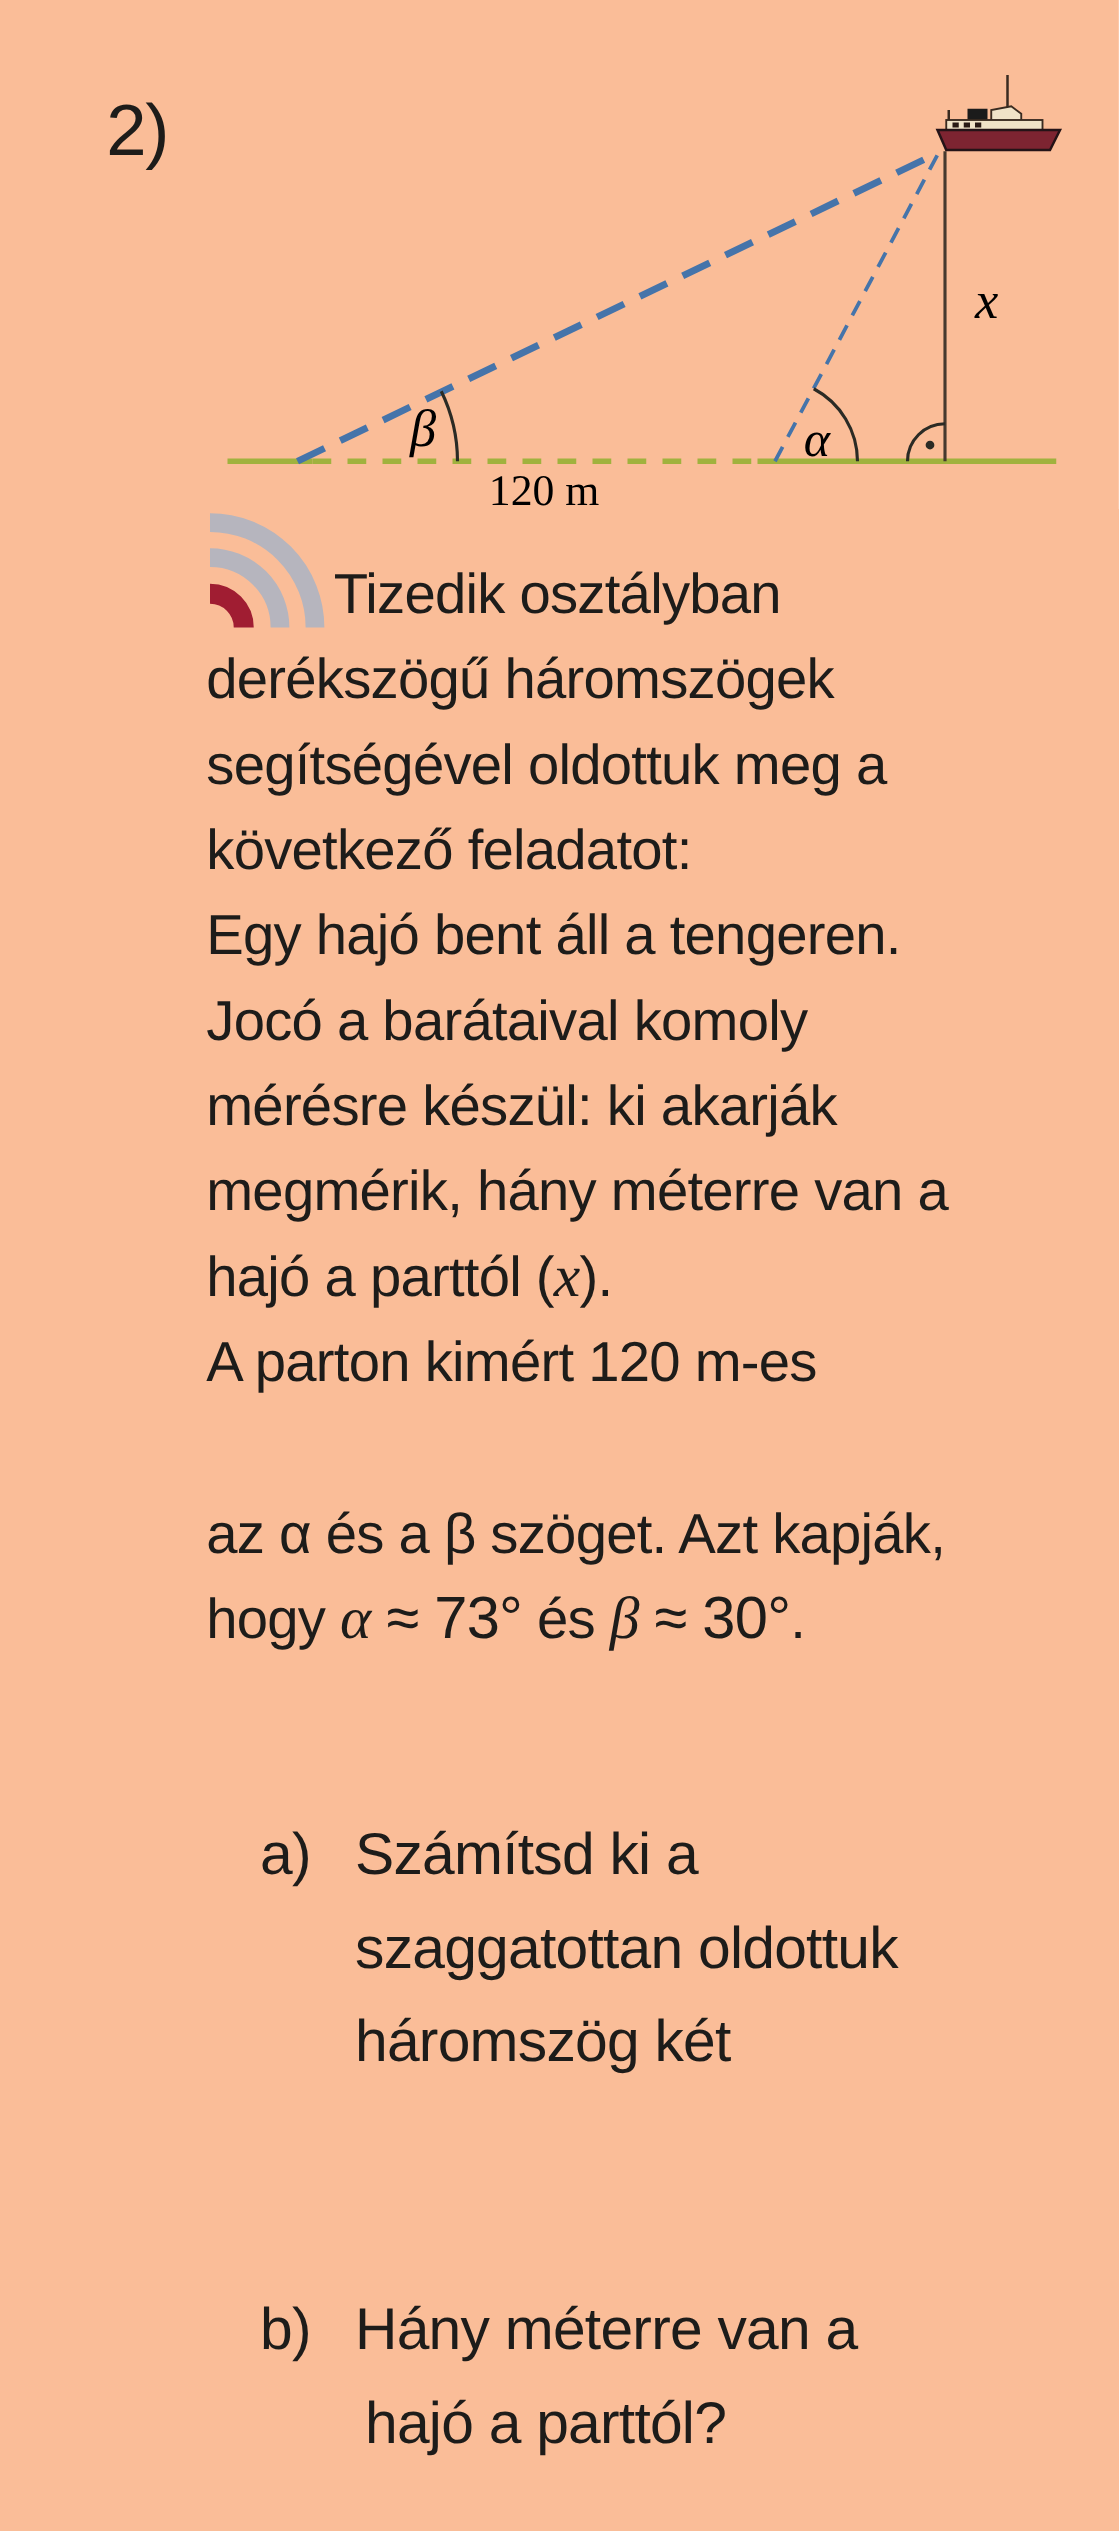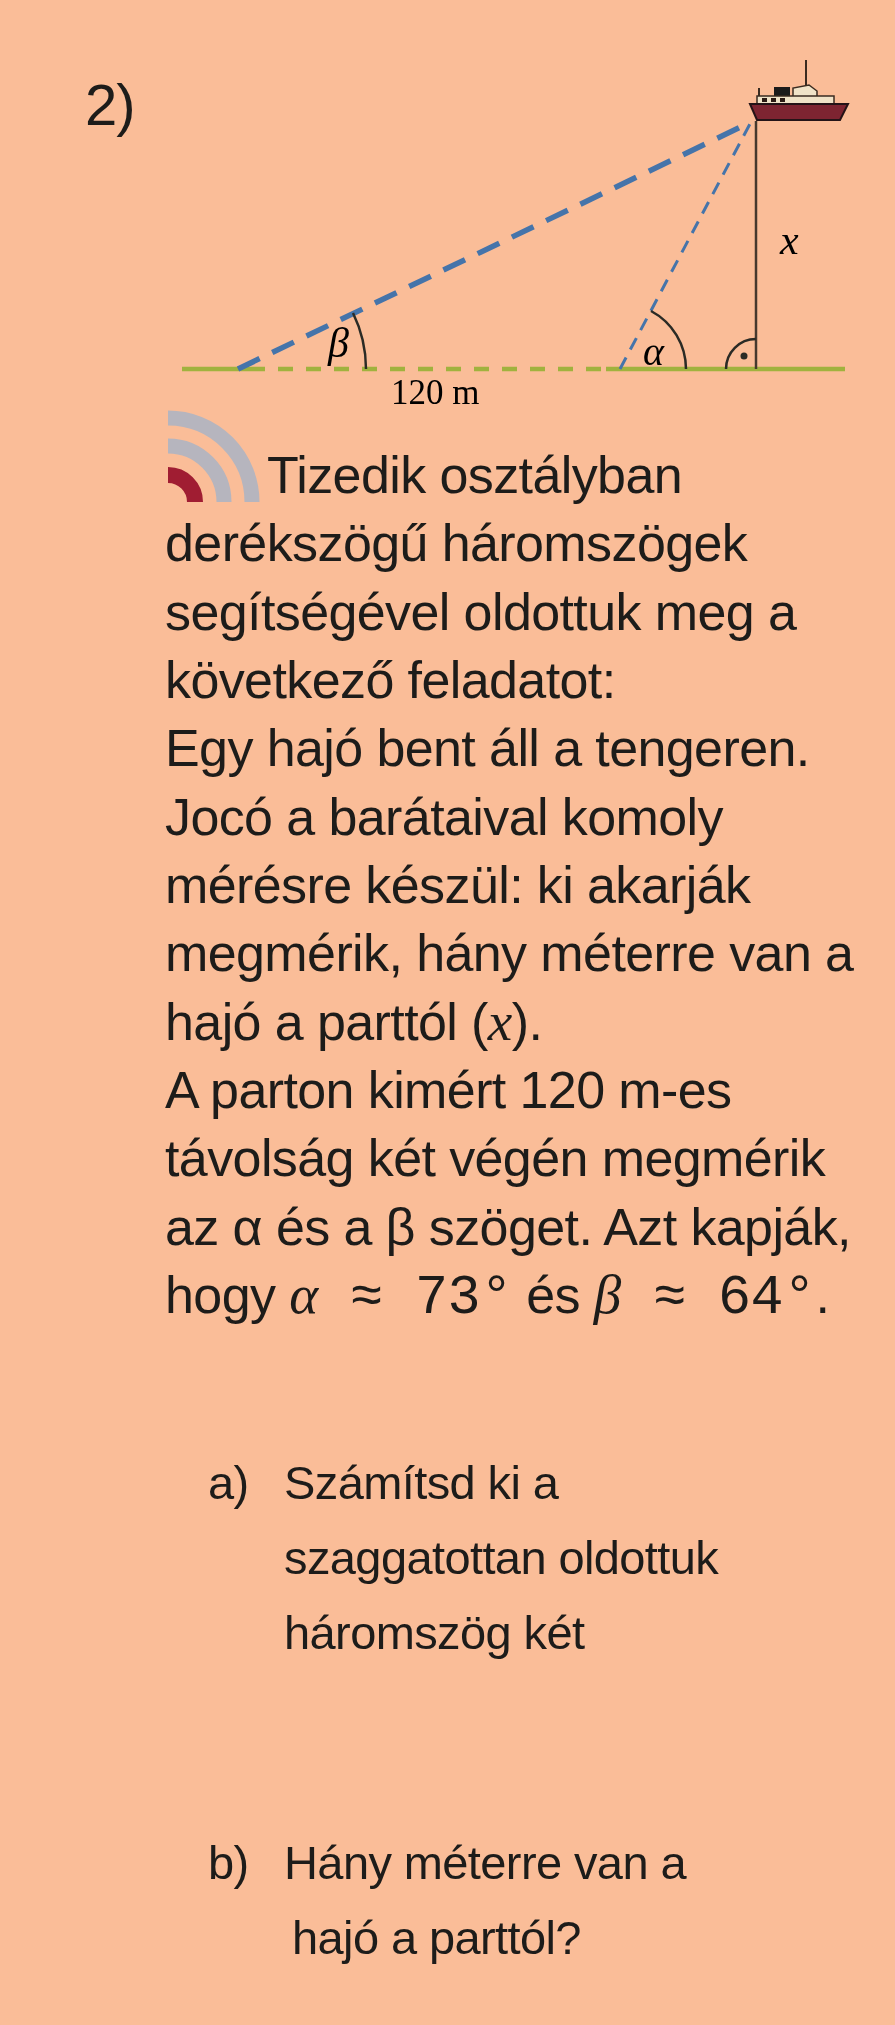--- a/index.html
+++ b/index.html
@@ -8,29 +8,29 @@
     background:#fabd98;
     font-family:"Liberation Sans",sans-serif;color:#1d1c1a;
   }
   .problem-number{
     position:absolute;left:85px;top:70px;
     font-size:58px;line-height:70px;letter-spacing:-1px;
   }
   .diagram{position:absolute;left:0;top:0;}
   .logo{position:absolute;left:150px;top:402px;}
   .bline{
-    position:absolute;font-size:52px;line-height:68px;
+    position:absolute;font-size:45px;line-height:68px;
     white-space:nowrap;letter-spacing:-0.6px;
   }
   .tline{
     position:absolute;font-size:47px;line-height:75px;
     white-space:nowrap;letter-spacing:-0.6px;
   }
   .math-var{font-family:"Liberation Serif",serif;font-style:italic;font-size:1.06em;}
-  .math{font-family:Liberation Mono, monospace;font-size:1.06em;}
+  .math{font-family:Liberation Sans, sans-serif;font-size:1.06em;}
   .diagram text.greek{font-family:"Liberation Serif",serif;font-style:italic;}
   .diagram text.dist{font-family:"Liberation Serif",serif;}
 </style>
 </head>
 <body>
 
 <div class="page">
 
   <div class="problem-number">2)</div>
 
@@ -79,24 +79,23 @@
   <div class="bline" style="left:165px;top:646px">következő feladatot:</div>
   <div class="bline" style="left:165px;top:578px">segítségével oldottuk meg a</div>
   <div class="bline" style="left:165px;top:714px">Egy hajó bent áll a tengeren.</div>
   <div class="bline" style="left:165px;top:783px">Jocó a barátaival komoly</div>
   <div class="bline" style="left:165px;top:851px">mérésre készül: ki akarják</div>
   <div class="bline" style="left:165px;top:919px">megmérik, hány méterre van a</div>
 
   <div class="bline" style="left:165px;top:988px"><span>hajó a parttól (</span><span class="math-var">x</span><span>).</span></div>
 
   <div class="bline" style="left:165px;top:1056px">A parton kimért 120 m-es</div>
-  <div class="bline" style="left:165px;top:1124px">távolság két végén megmérik</div>
   <div class="bline" style="left:165px;top:1193px">az α és a β szöget. Azt kapják,</div>
 
-  <div class="bline" style="left:165px;top:1261px"><span>hogy </span><span class="math-var">α</span><span class="math"> ≈ 73°</span><span> és </span><span class="math-var">β</span><span class="math"> ≈ 64°</span><span>.</span></div>
+  <div class="bline" style="left:165px;top:1261px"><span>hogy </span><span class="math-var">α</span><span class="math"> ≈ 73°</span><span> és </span><span class="math-var">β</span><span class="math"> ≈ 30°</span><span>.</span></div>
 
   <div class="tline" style="left:208px;top:1445px">a)</div>
   <div class="tline" style="left:284px;top:1445px">Számítsd ki a</div>
   <div class="tline" style="left:284px;top:1520px">szaggatottan oldottuk</div>
   <div class="tline" style="left:284px;top:1595px">háromszög két</div>
 
   <div class="tline" style="left:208px;top:1825px">b)</div>
   <div class="tline" style="left:284px;top:1825px">Hány méterre van a</div>
   <div class="tline" style="left:292px;top:1900px">hajó a parttól?</div>
 

